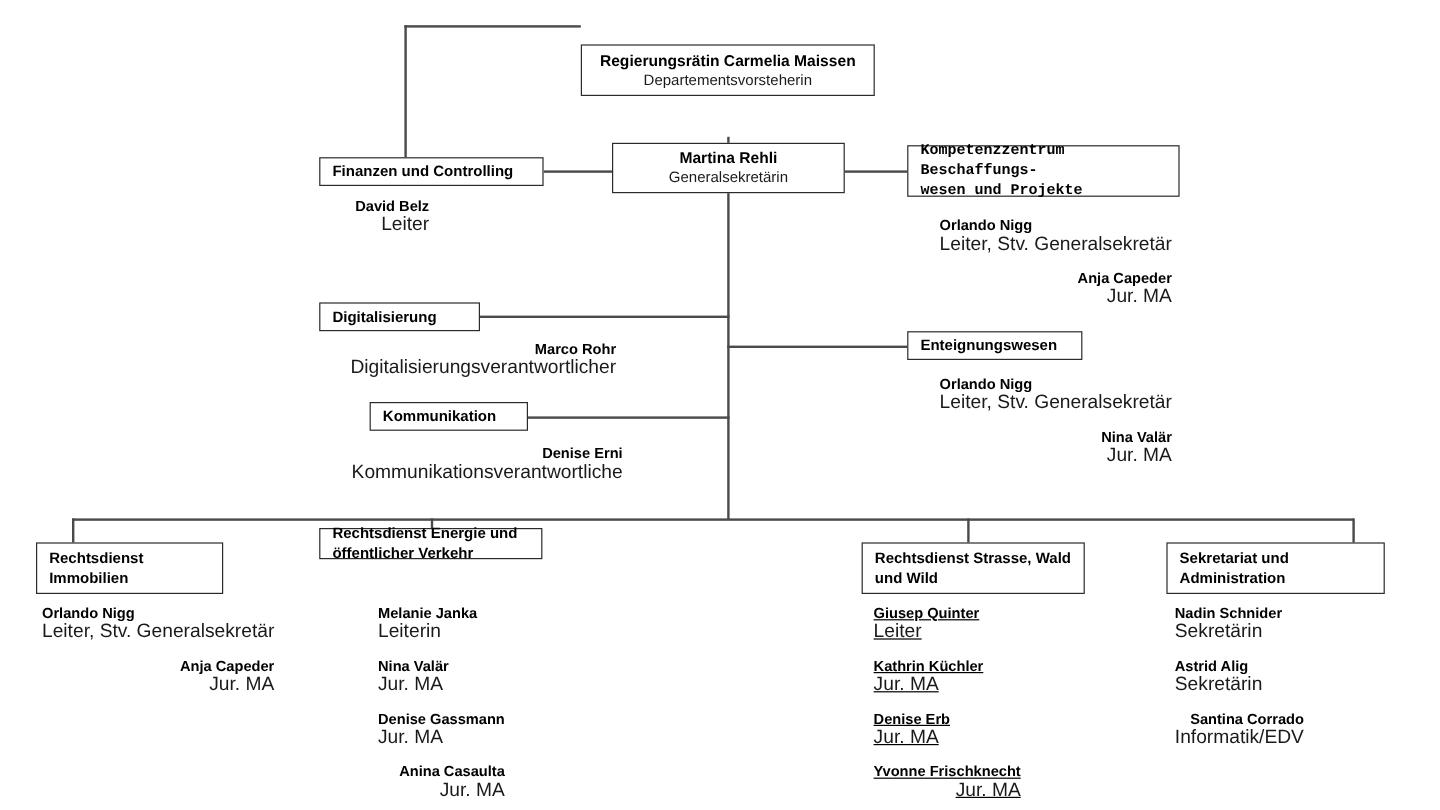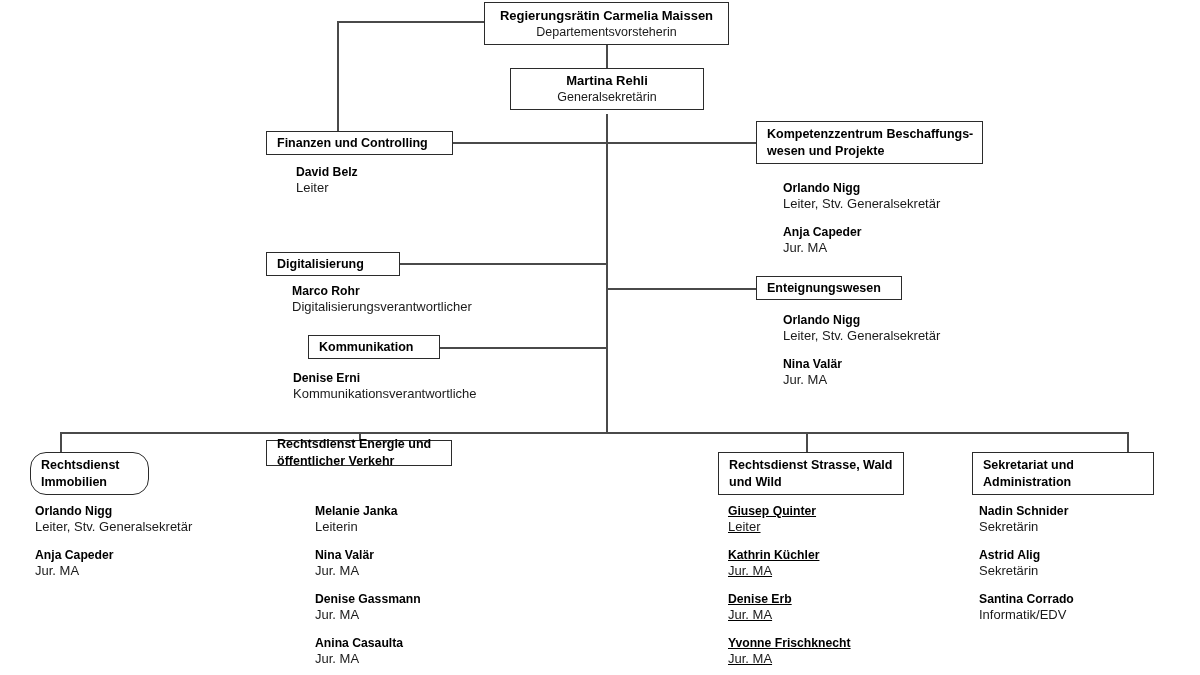--- a/index.html
+++ b/index.html
@@ -31,49 +31,50 @@
   }
   .box .title {
     font-weight: bold;
     font-size: 12.5px;
     line-height: 17px;
     color: #000;
   }
   .box.centered {
     align-items: center;
     text-align: left;
+    margin-top: 35px;
   }
   .box.centered .title { font-size: 13px; }
   .box .subtitle {
     font-size: 12.5px;
     line-height: 17px;
     color: #1a1a1a;
   }
   .box.leftal {
     align-items: flex-start;
     text-align: left;
     padding-left: 10px;
     padding-right: 6px;
   }
   
   .staff {
     position: absolute;
     z-index: 2;
   }
   .person { margin-bottom: 12px; }
-  .person:last-child { margin-bottom: 0; }
+  .person:last-child { margin-bottom: 0; text-align: right; }
   .person .pname {
     font-weight: bold;
     font-size: 12.2px;
     line-height: 16px;
     color: #000;
     white-space: nowrap;
   }
   .person .prole {
-    font-size: 13px;
+    font-size: 16px;
     line-height: 16px;
     color: #1a1a1a;
     white-space: nowrap;
   }
   
   .ln {
     position: absolute;
     background: #4a4a4a;
     z-index: 1;
   }
@@ -110,21 +111,21 @@
   <div class="ln v" style="left:60px; top:432px; height:21px;"></div>
   <div class="ln v" style="left:359px; top:432px; height:21px;"></div>
   <div class="ln v" style="left:806px; top:432px; height:21px;"></div>
   <div class="ln v" style="left:1127px; top:432px; height:21px;"></div>
 
   <div class="box centered" style="left:484px; top:2px; width:245px; height:43px;">
     <div class="title">Regierungsrätin Carmelia Maissen</div>
     <div class="subtitle">Departementsvorsteherin</div>
   </div>
 
-  <div class="box centered" style="left:510px; top:68px; width:194px; height:42px;">
+  <div class="box centered" style="left:510px; top:84px; width:194px; height:42px;">
     <div class="title">Martina Rehli</div>
     <div class="subtitle">Generalsekretärin</div>
   </div>
 
   <div class="box leftal" style="left:266px; top:131px; width:187px; height:24px;">
     <div class="title">Finanzen und Controlling</div>
   </div>
   <div class="staff" style="left:296px; top:164px;">
     <div class="person">
       <div class="pname">David Belz</div>
@@ -145,21 +146,21 @@
   <div class="box leftal" style="left:266px; top:335px; width:132px; height:24px;margin-left:42px;">
     <div class="title">Kommunikation</div>
   </div>
   <div class="staff" style="left:293px; top:370px;">
     <div class="person">
       <div class="pname">Denise Erni</div>
       <div class="prole">Kommunikationsverantwortliche</div>
     </div>
   </div>
 
-  <div class="box leftal" style="left:756px; top:121px; width:227px; height:43px;">
+  <div class="box leftal" style="left:756px; top:121px; width:227px; height:43px;font-family:Liberation Mono, monospace;">
     <div class="title">Kompetenzzentrum Beschaffungs-</div>
     <div class="title">wesen und Projekte</div>
   </div>
   <div class="staff" style="left:783px; top:180px;">
     <div class="person">
       <div class="pname">Orlando Nigg</div>
       <div class="prole">Leiter, Stv. Generalsekretär</div>
     </div>
     <div class="person">
       <div class="pname">Anja Capeder</div>
@@ -174,21 +175,21 @@
     <div class="person">
       <div class="pname">Orlando Nigg</div>
       <div class="prole">Leiter, Stv. Generalsekretär</div>
     </div>
     <div class="person">
       <div class="pname">Nina Valär</div>
       <div class="prole">Jur. MA</div>
     </div>
   </div>
 
-  <div class="box leftal" style="left:30px; top:452px; width:119px; height:43px;border-radius:16px;">
+  <div class="box leftal" style="left:30px; top:452px; width:156px; height:43px;">
     <div class="title">Rechtsdienst</div>
     <div class="title">Immobilien</div>
   </div>
   <div class="staff" style="left:35px; top:503px;">
     <div class="person">
       <div class="pname">Orlando Nigg</div>
       <div class="prole">Leiter, Stv. Generalsekretär</div>
     </div>
     <div class="person">
       <div class="pname">Anja Capeder</div>

